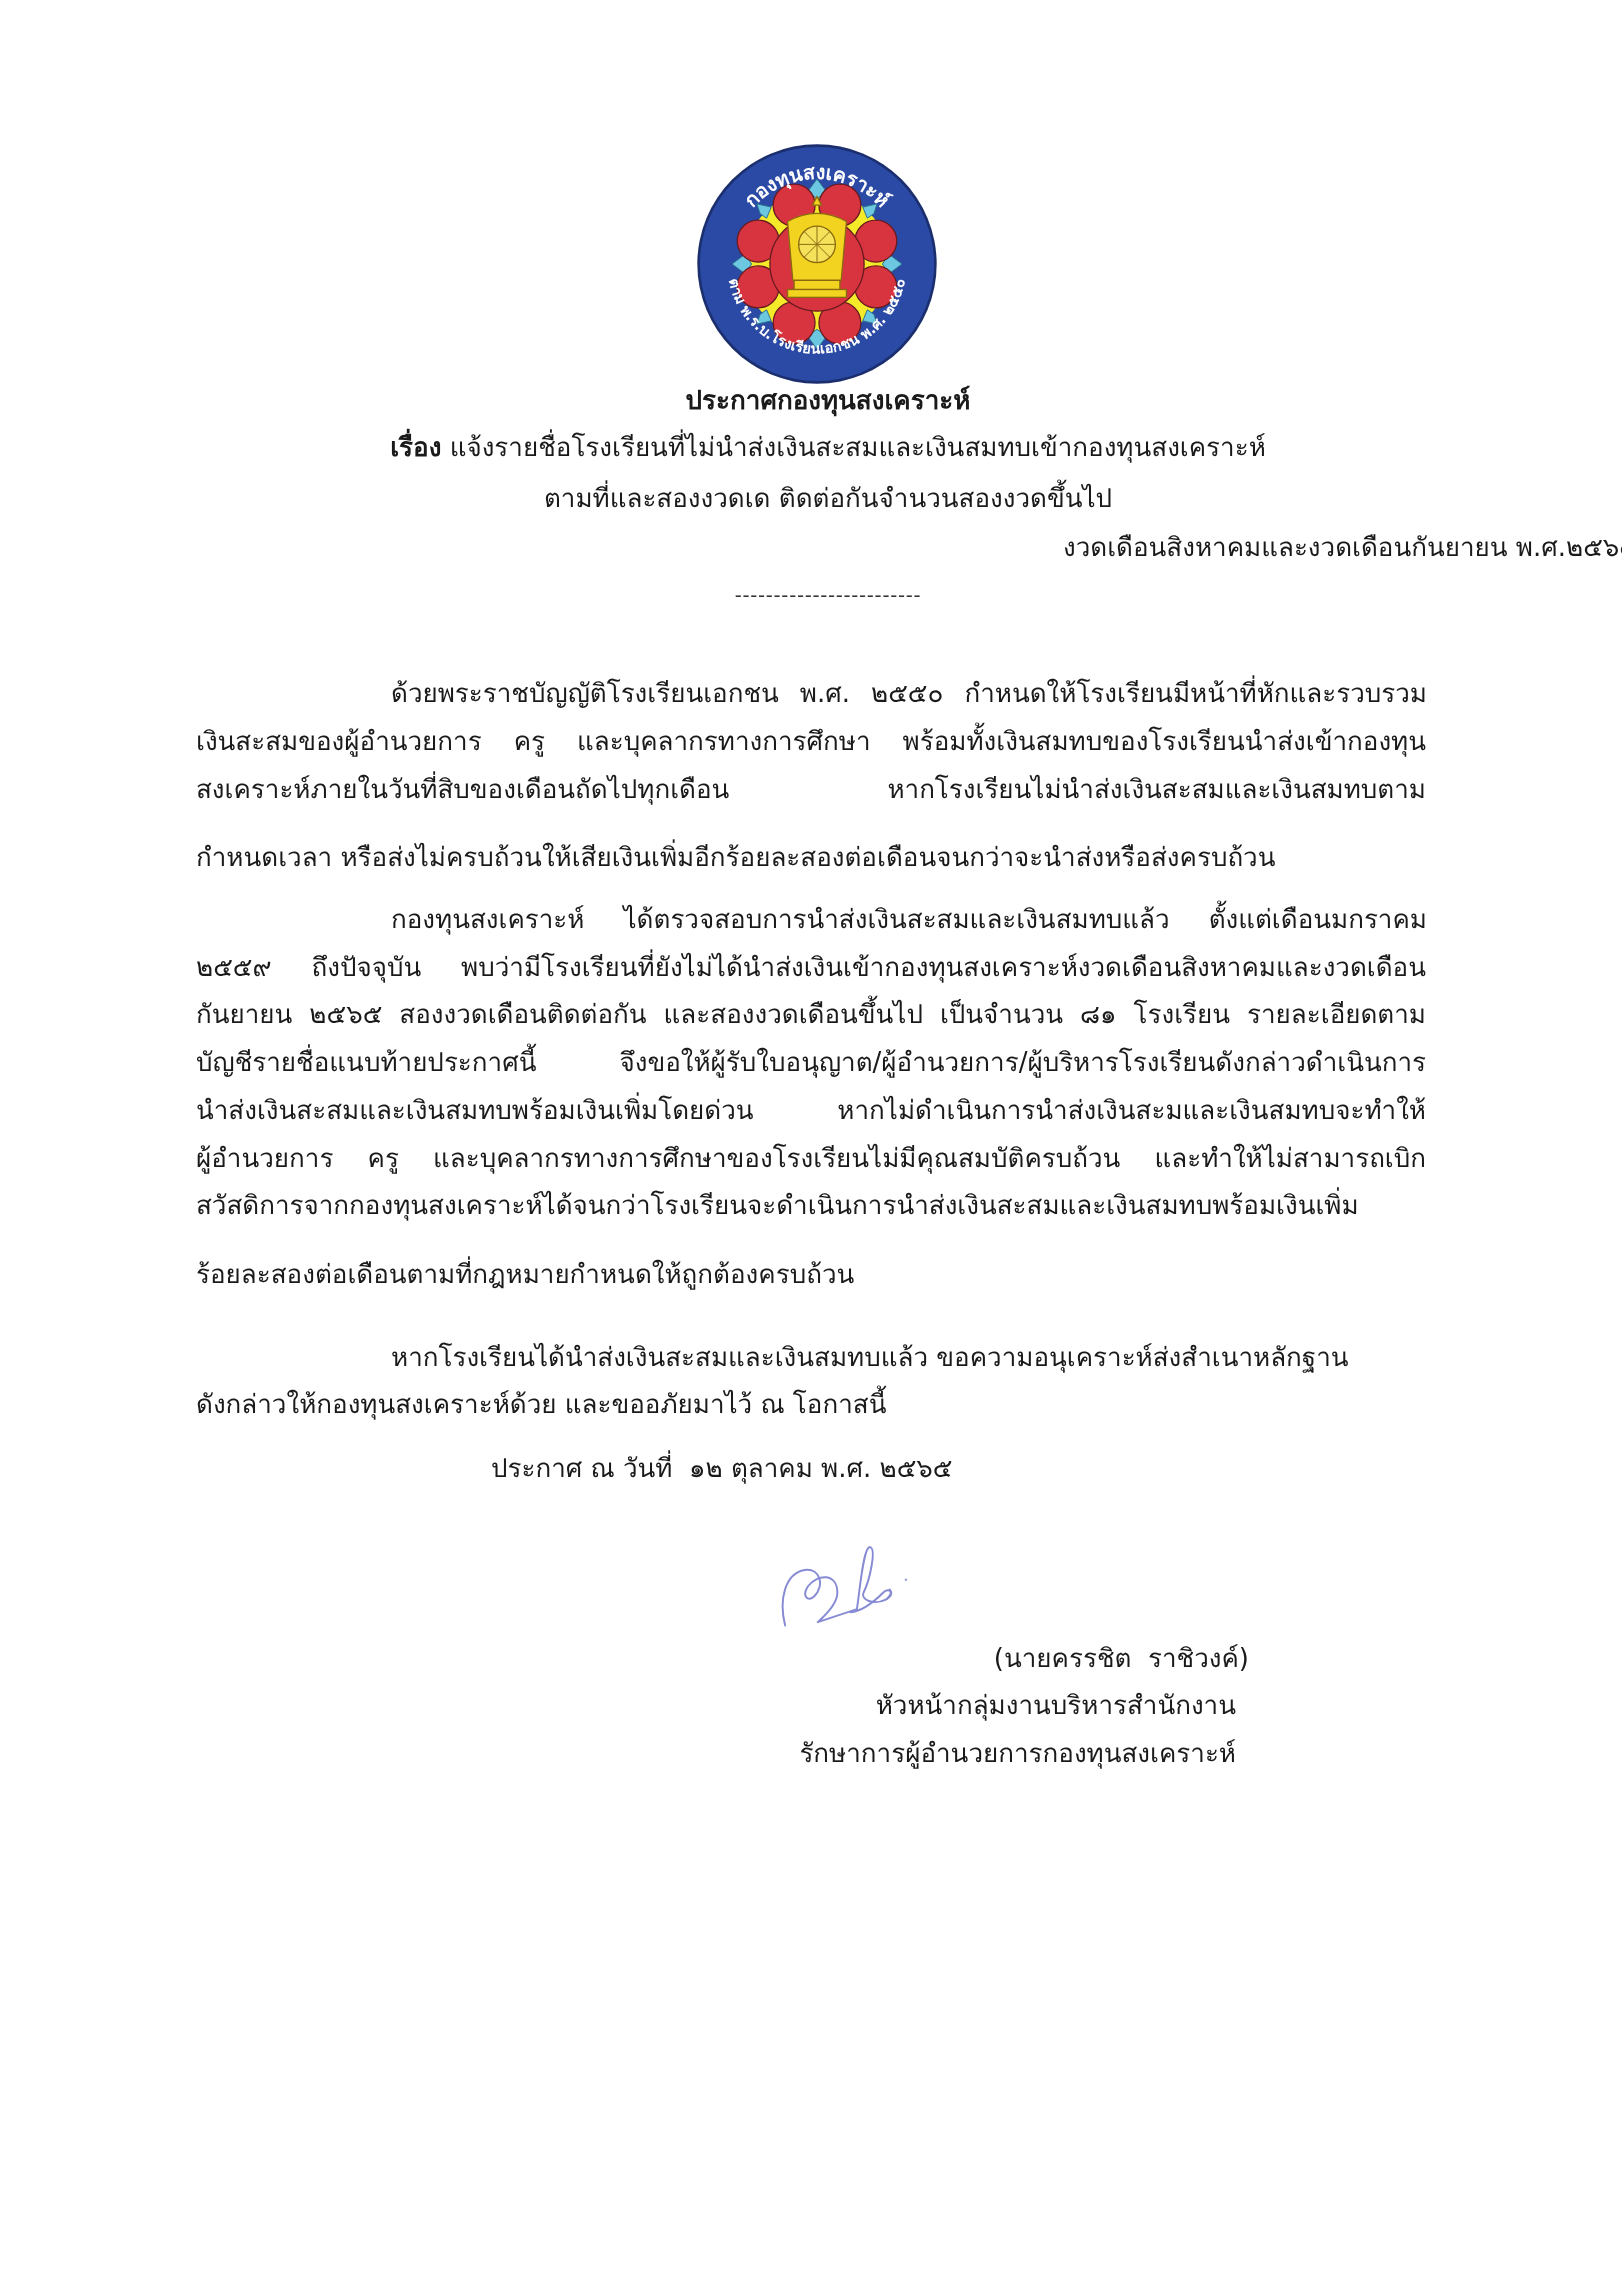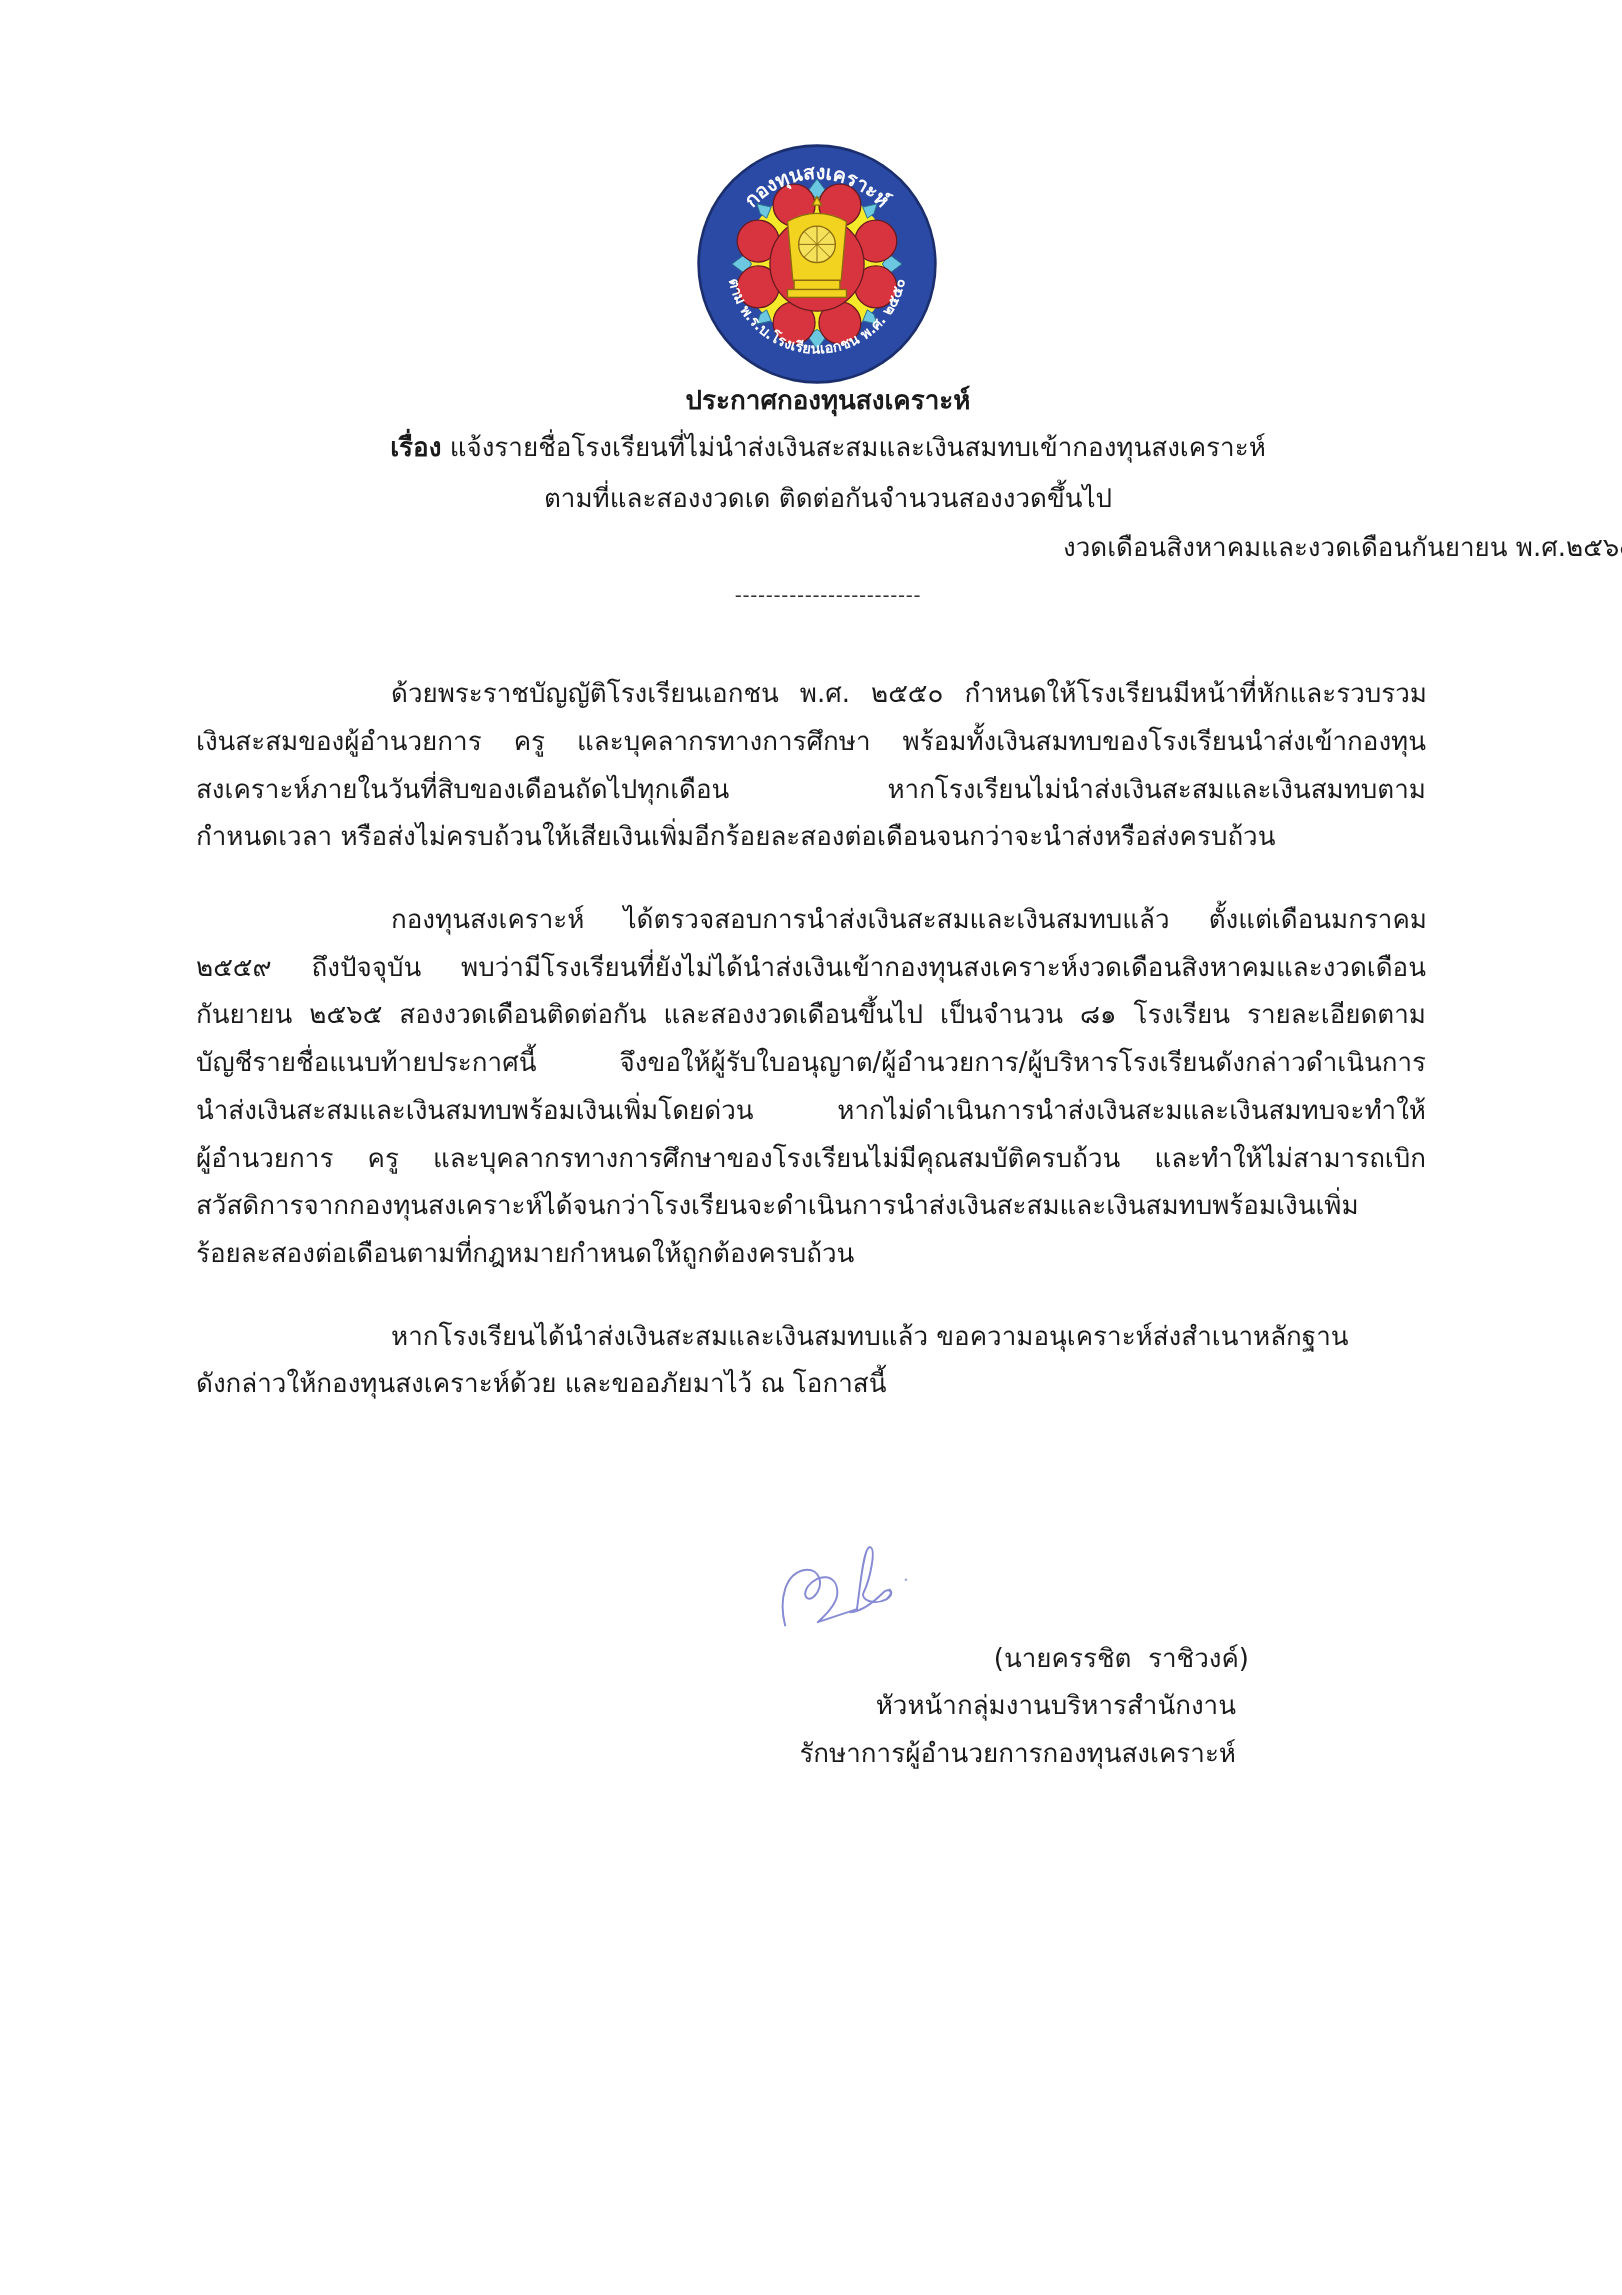--- a/index.html
+++ b/index.html
@@ -61,21 +61,21 @@
       left: 196px;
       width: 1230px;
       font-size: 26px;
       line-height: 39px;
       white-space: nowrap;
       text-align: justify;
       text-align-last: justify;
       overflow: hidden;
     }
     .body-line.indent { left: 391px; width: 1036px; }
-    .body-line.last { text-align-last: left; }
+    .body-line.last { text-align-last: left; margin-top: 21px; }
 
     
     .date-line {
       position: absolute;
       left: 491px;
       top: 1449px;
       font-size: 26px;
       line-height: 39px;
       white-space: pre;
     }
@@ -187,20 +187,21 @@
     <div class="body-line" style="top:1139px">ผู้อำนวยการ ครู และบุคลากรทางการศึกษาของโรงเรียนไม่มีคุณสมบัติครบถ้วน และทำให้ไม่สามารถเบิก</div>
     <div class="body-line" style="top:1186px">สวัสดิการจากกองทุนสงเคราะห์ได้จนกว่าโรงเรียนจะดำเนินการนำส่งเงินสะสมและเงินสมทบพร้อมเงินเพิ่ม</div>
     <div class="body-line last" style="top:1234px">ร้อยละสองต่อเดือนตามที่กฎหมายกำหนดให้ถูกต้องครบถ้วน</div>
   </div>
 
   <div>
     <div class="body-line indent last" style="top:1317px">หากโรงเรียนได้นำส่งเงินสะสมและเงินสมทบแล้ว ขอความอนุเคราะห์ส่งสำเนาหลักฐาน</div>
     <div class="body-line last" style="top:1364px">ดังกล่าวให้กองทุนสงเคราะห์ด้วย และขออภัยมาไว้ ณ โอกาสนี้</div>
   </div>
 
+  <div class="date-line">ประกาศ ณ วันที่  ๑๒ ตุลาคม พ.ศ. ๒๕๖๕</div>
 
   <div class="signature">
     <svg viewBox="0 0 340 150" xmlns="http://www.w3.org/2000/svg">
       <g fill="none" stroke="#7a7fd0" stroke-width="3" stroke-linecap="round" stroke-linejoin="round" opacity="0.9">
         <path d="M 40 140 C 30 100, 40 60, 70 55 C 95 52, 100 80, 85 95 C 75 105, 65 95, 75 80 C 90 60, 120 60, 120 90 C 120 110, 95 130, 90 135 L 150 115"></path>
         <path d="M 150 115 C 155 80, 160 20, 170 20 C 180 22, 170 70, 160 90 C 155 100, 175 110, 195 100 C 210 92, 200 80, 190 90 C 180 100, 160 118, 140 120"></path>
         <path d="M 195 100 C 200 95, 205 90, 200 85"></path>
       </g>
       <circle cx="225" cy="70" r="2" fill="#7a7fd0" opacity="0.7"></circle>
     </svg>

